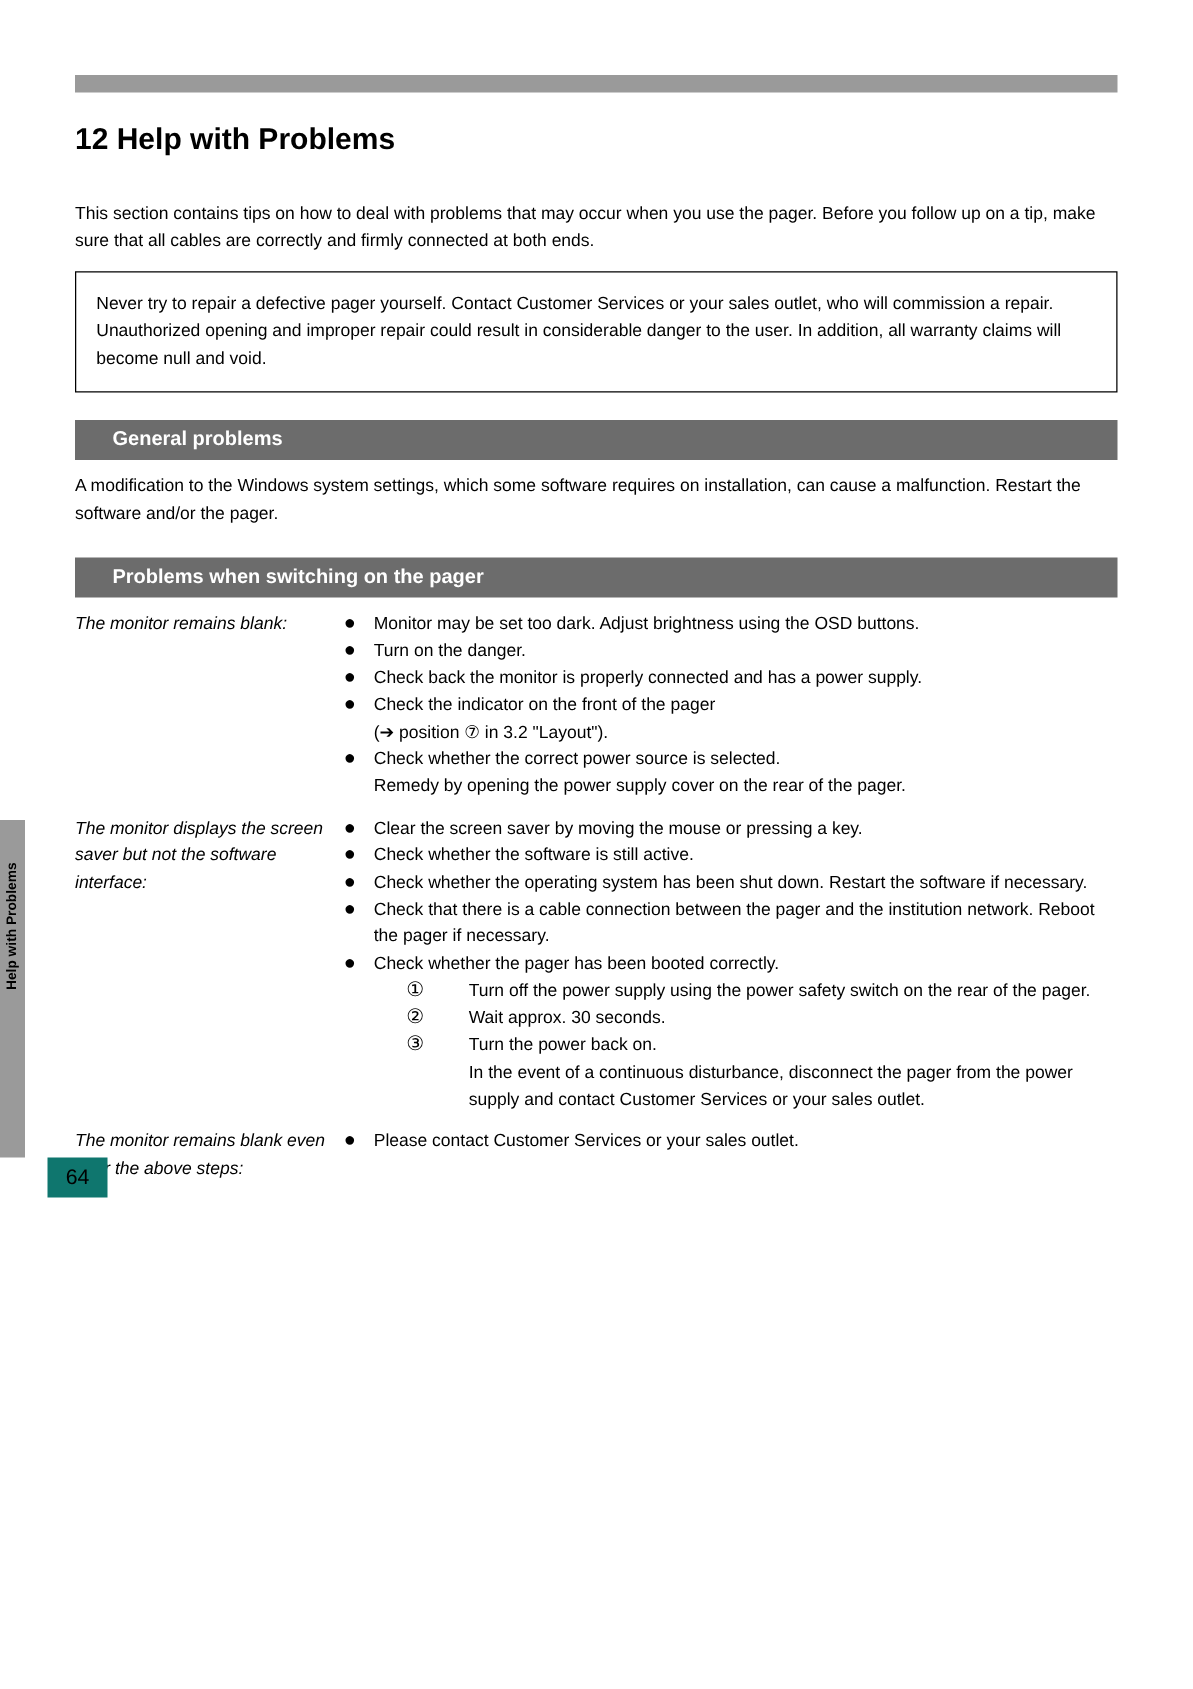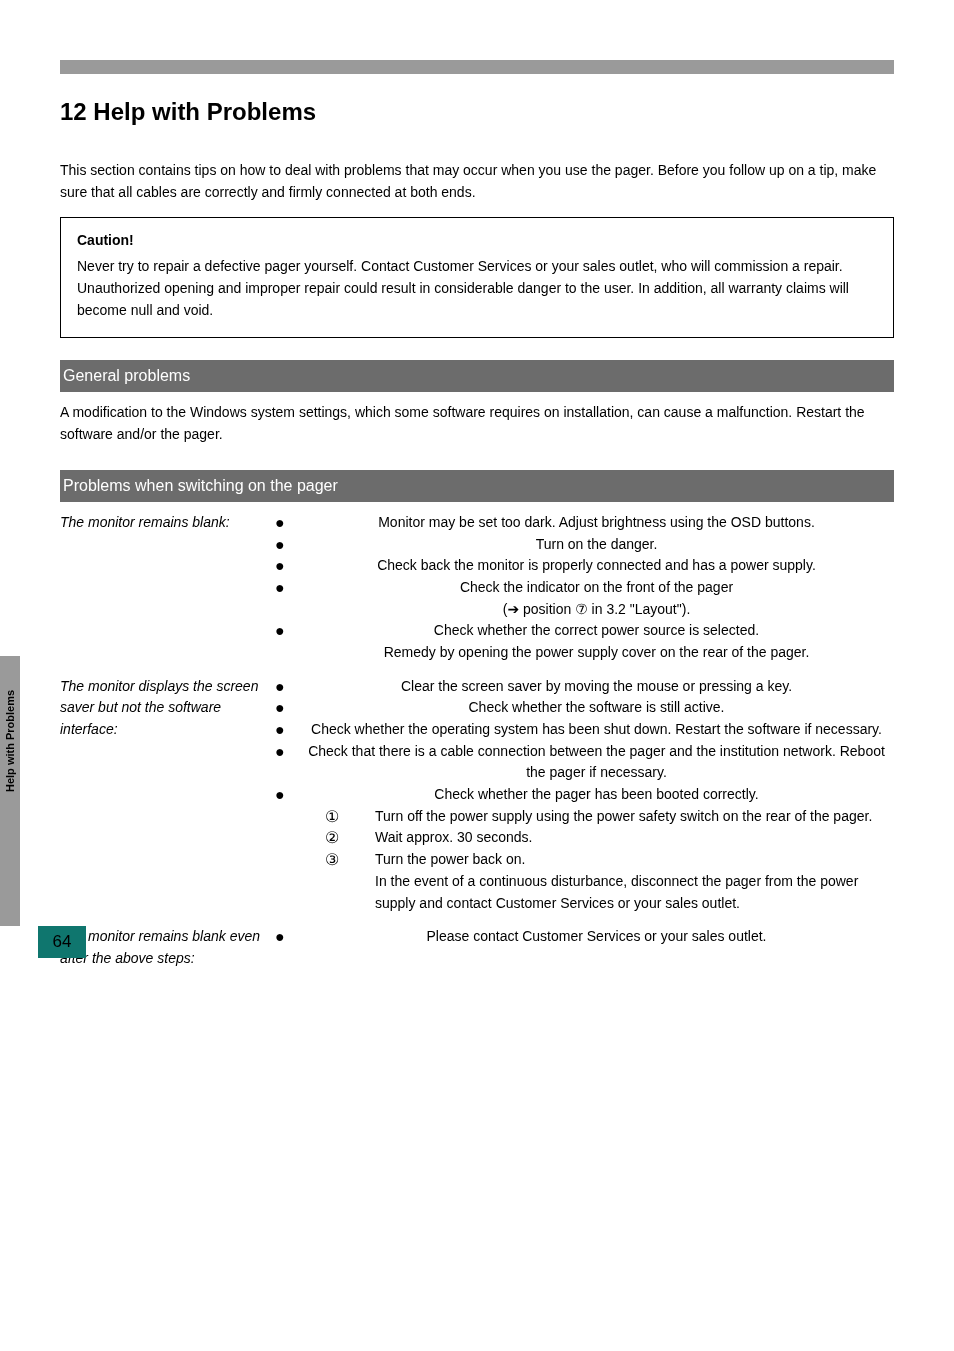--- a/index.html
+++ b/index.html
@@ -6,49 +6,48 @@
   body { font-family: Arial, Helvetica, sans-serif; background: #fff; color: #000; }
   .page { width: 954px; height: 990px; margin: 0 auto; position: relative; padding: 60px 60px 0 60px; }
   .top-rule { height: 14px; background: #9a9a9a; margin-bottom: 24px; }
   .chapter-heading { font-size: 24px; font-weight: bold; margin-bottom: 34px; }
   .intro { font-size: 14px; line-height: 1.55; margin-bottom: 14px; }
   .xref-line { font-size: 14px; line-height: 1.55; margin-bottom: 6px; }
   .xref-arrow { font-family: 'Segoe UI Symbol', sans-serif; }
   .warning-box { border: 1px solid #000; padding: 14px 16px 16px 16px; margin-top: 8px; margin-bottom: 22px; }
   .warning-title { font-size: 14px; font-weight: bold; margin-bottom: 8px; }
   .warning-body { font-size: 14px; line-height: 1.55; }
-  .section-bar { background: #6c6c6c; color: #fff; font-size: 16px; font-weight: normal; padding: 7px 3px; margin-bottom: 10px; }
+  .section-bar { background: #6c6c6c; color: #fff; font-size: 16px; font-weight: bold; padding: 7px 30px; margin-bottom: 10px; }
   .section-body { font-size: 14px; line-height: 1.55; margin-bottom: 24px; }
   .tbl { width: 100%; font-size: 14px; line-height: 1.55; border-collapse: collapse; }
   .tbl td { vertical-align: top; padding-bottom: 12px; }
   .col-label { width: 215px; font-style: italic; padding-right: 10px; }
   .indent-sub { padding-left: 50px; }
   .bullet-cell { display: flex; }
   .bullet-dot { width: 24px; flex-shrink: 0; font-size: 16px; line-height: 1.35; }
-  .bullet-text { flex: 1; text-align: center; }
+  .bullet-text { flex: 1; }
   .num-row { display: flex; }
   .num-col { width: 50px; flex-shrink: 0; font-size: 16px; line-height: 1.35; }
   .num-text { flex: 1; }
   .pn-badge { position: absolute; bottom: 32px; left: 38px; width: 48px; height: 32px; background: #0f766e; color: #000; display: flex; align-items: center; justify-content: center; font-size: 17px; }
   .side-tab { position: absolute; left: 0; bottom: 64px; width: 20px; height: 270px; background: #9a9a9a; }
   .side-text { position: absolute; left: 2px; bottom: 200px; width: 16px; font-size: 11px; font-weight: bold; color: #000; transform: rotate(-90deg); transform-origin: center; white-space: nowrap; }
 </style>
 </head>
 <body>
 
 <div class="page">
   <div class="top-rule"></div>
 
   <div class="chapter-heading">12  Help with Problems</div>
 
   <div class="intro">This section contains tips on how to deal with problems that may occur when you use the pager. Before you follow up on a tip, make sure that all cables are correctly and firmly connected at both ends.</div>
 
 
   <div class="warning-box">
-    <div class="warning-title">Caution!</div>
     <div class="warning-body">Never try to repair a defective pager yourself. Contact Customer Services or your sales outlet, who will commission a repair. Unauthorized opening and improper repair could result in considerable danger to the user. In addition, all warranty claims will become null and void.</div>
   </div>
 
   <div class="section-bar">General problems</div>
   <div class="section-body">A modification to the Windows system settings, which some software requires on installation, can cause a malfunction. Restart the software and/or the pager.</div>
 
   <div class="section-bar">Problems when switching on the pager</div>
 
   <table class="tbl">
 

